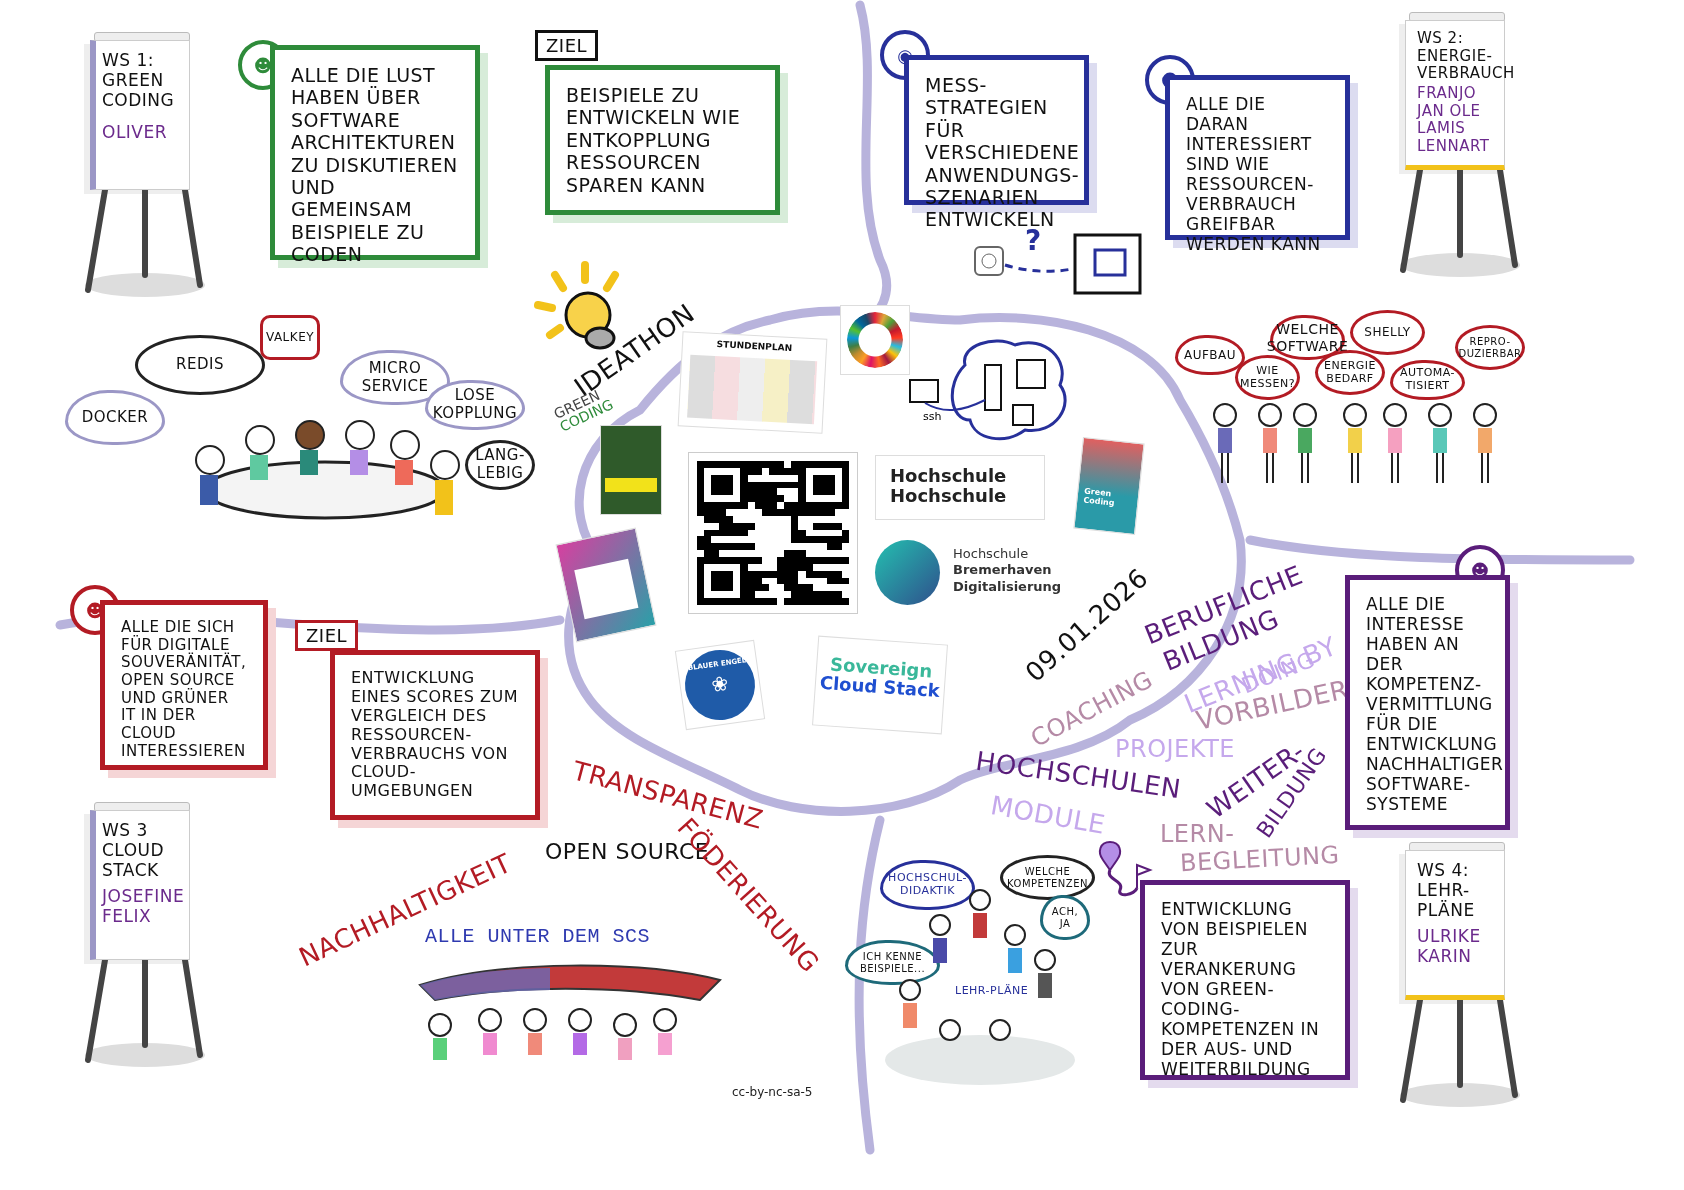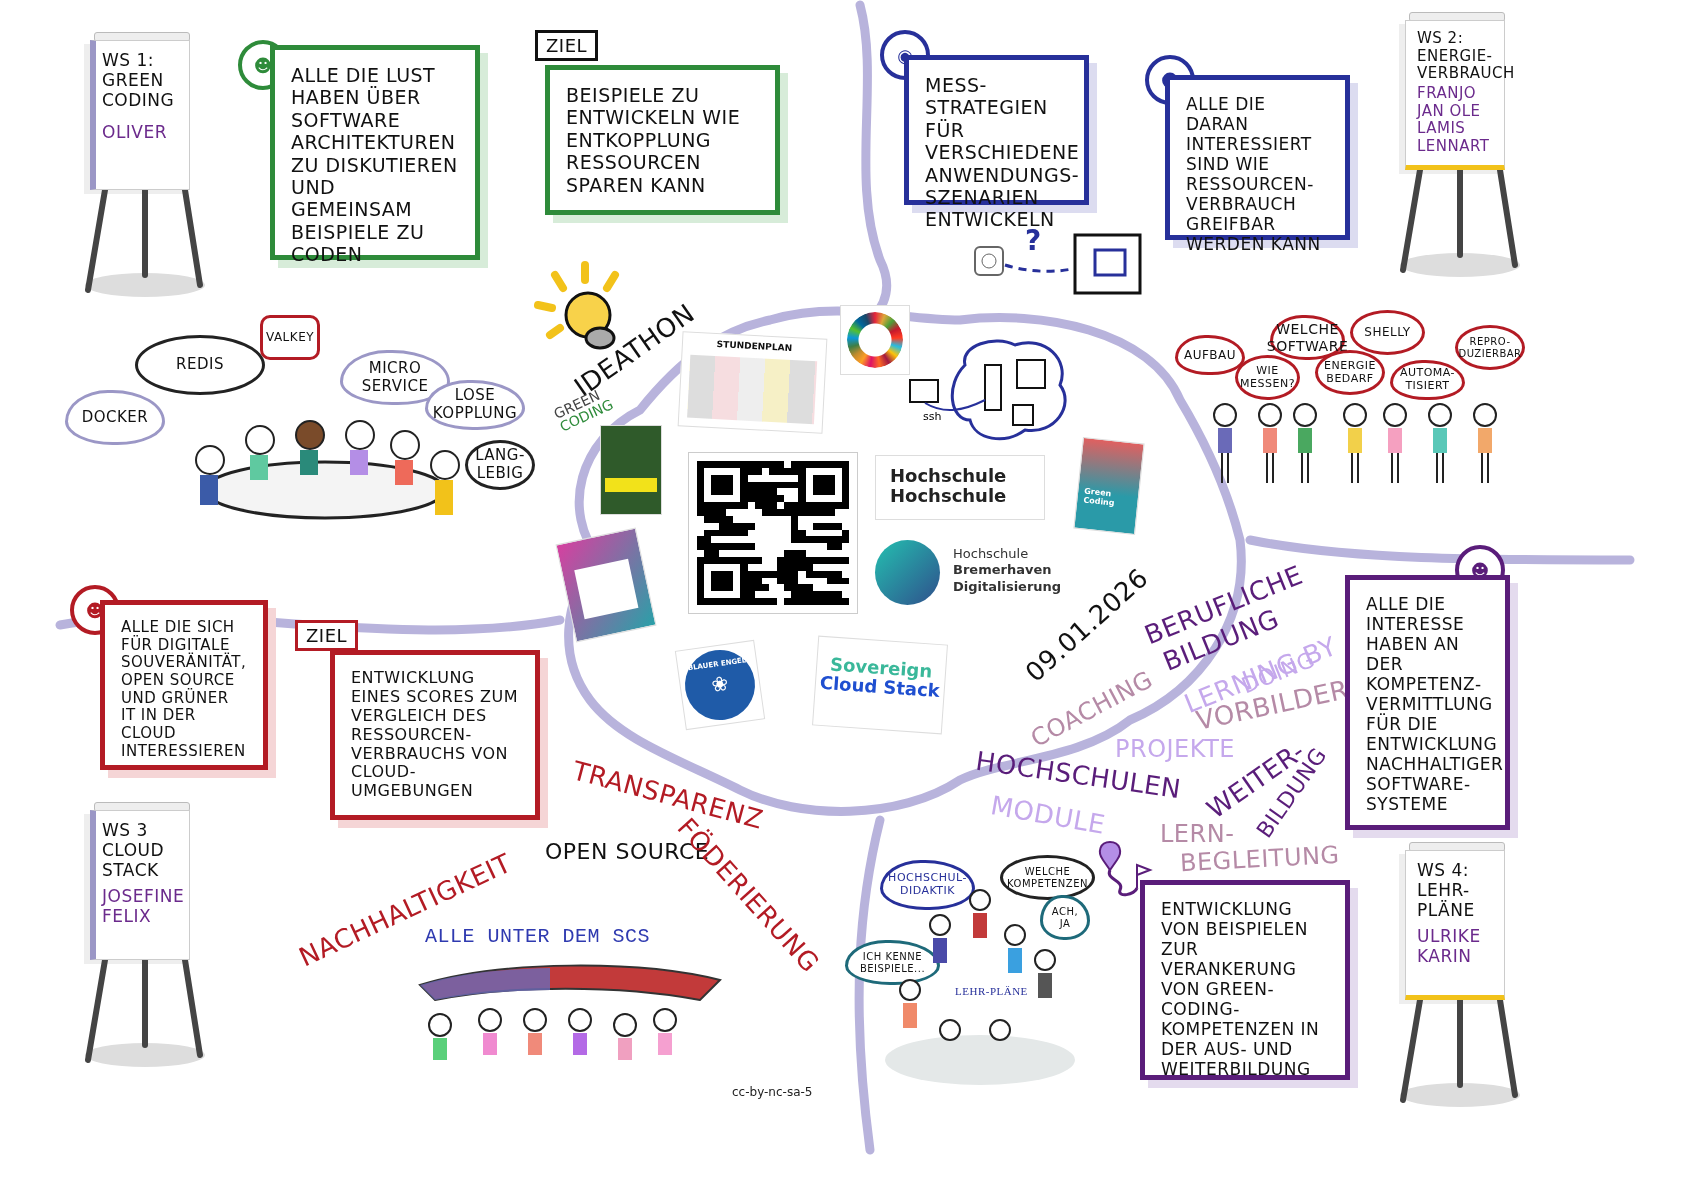--- a/index.html
+++ b/index.html
@@ -834,21 +834,21 @@
   </div>
 <div class="bubble hand" style="left:1000px; top:855px; width:95px; height:45px; border-color:#222; font-size:10px;">
     <span>WELCHE KOMPETENZEN</span>
   </div>
 <div class="bubble cloud hand" style="left:1040px; top:895px; width:50px; height:45px; border-color:#1e6a7a; font-size:10px;">
     <span>ACH, JA</span>
   </div>
 <div class="bubble cloud hand" style="left:845px; top:940px; width:95px; height:45px; border-color:#1e6a7a; font-size:10px;">
     <span>ICH KENNE BEISPIELE...</span>
   </div>
-<div class="abs hand" style="left:955px; top:985px; font-size:11px; color:#27309a; text-align:center;font-family:Liberation Serif, serif;">LEHR-PLÄNE</div>
+<div class="abs hand" style="left:955px; top:985px; font-size:11px; color:#27309a; text-align:center;">LEHR-PLÄNE</div>
 <svg class="abs" style="left:880px; top:880px;" width="200" height="210" viewBox="0 0 200 210">
   <ellipse cx="100" cy="180" rx="95" ry="25" fill="#e4e8e8"></ellipse>
   <g stroke="#222" stroke-width="2" fill="#fff">
       <circle cx="60" cy="45" r="10"></circle>
       <circle cx="100" cy="20" r="10"></circle>
       <circle cx="135" cy="55" r="10"></circle>
       <circle cx="165" cy="80" r="10"></circle>
       <circle cx="30" cy="110" r="10"></circle>
       <circle cx="70" cy="150" r="10"></circle>
       <circle cx="120" cy="150" r="10"></circle>

